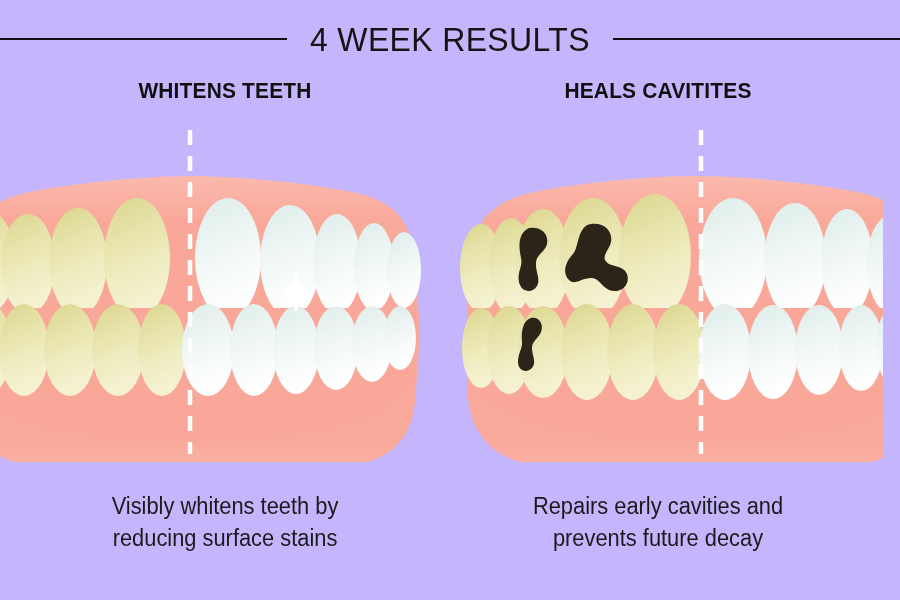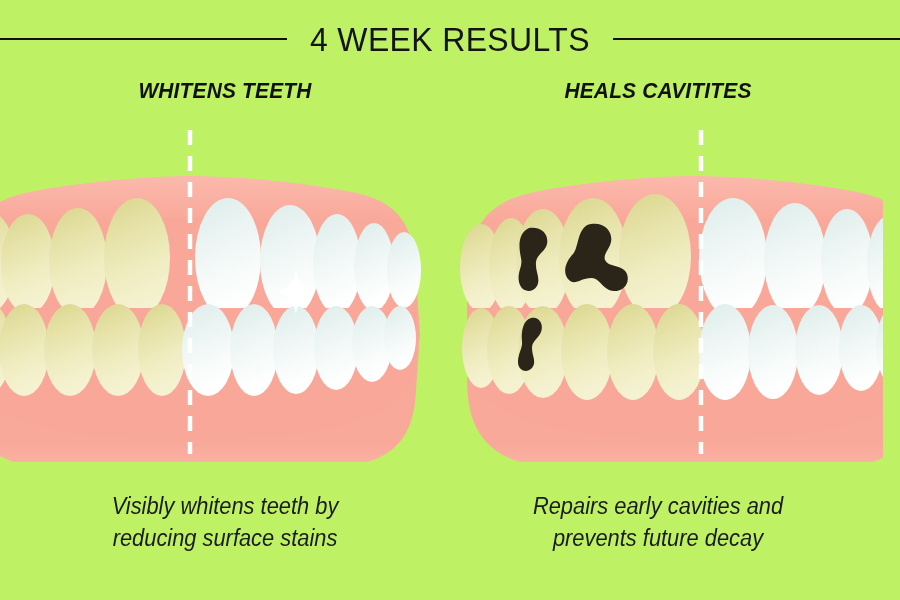--- a/index.html
+++ b/index.html
@@ -9,21 +9,21 @@
     background: #ffffff;
   }
   body {
     font-family: "Liberation Sans", sans-serif;
     -webkit-font-smoothing: antialiased;
   }
   .page {
     position: relative;
     width: 900px;
     height: 600px;
-    background: #bef264;
+    background: #c4b5fd;
     overflow: hidden;
   }
 
   
   .header {
     position: absolute;
     left: 0;
     top: 18px;
     width: 900px;
     height: 42px;
@@ -50,21 +50,20 @@
     transform: scaleX(0.94);
   }
 
   
   .panels {
     position: absolute;
     left: 0;
     top: 66px;
     width: 900px;
     height: 534px;
-    font-style: italic;
   }
   .panel {
     position: absolute;
     top: 0;
     width: 450px;
     height: 534px;
   }
   .panel-left  { left: 0; }
   .panel-right { left: 433px; }
 

